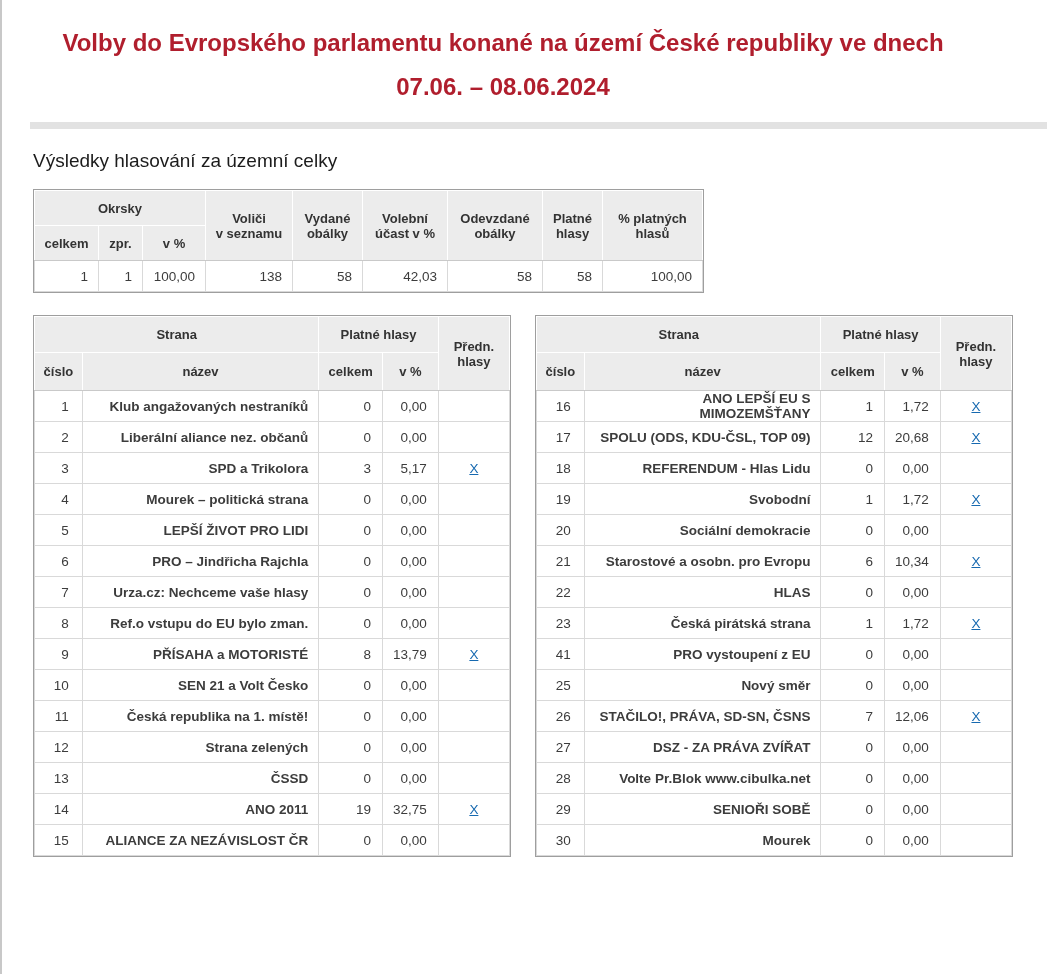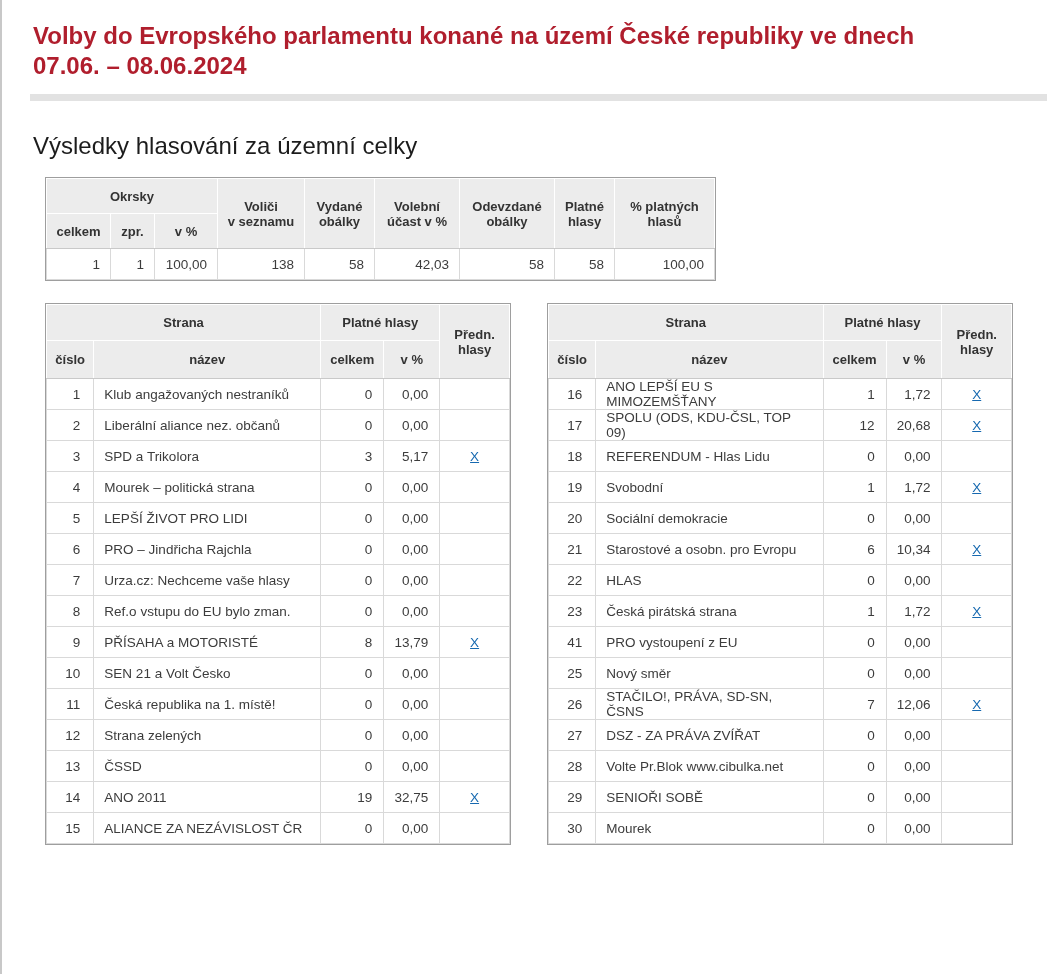--- a/index.html
+++ b/index.html
@@ -16,48 +16,48 @@
     position: absolute;
     left: 0; top: 0;
     width: 2px; height: 974px;
     background: #c8c8c8;
   }
   .content { padding: 0 34px 0 33px; }
 
   h1.page-title {
     margin: 21px 40px 0 0;
     font-size: 24px;
-    line-height: 30px;
+    line-height: 44px;
     font-weight: bold;
     color: #b01e2d;
     max-width: 960px;
+    text-align: center;
   }
   .divider {
     height: 7px;
     background: #e2e2e2;
     margin: 13px -34px 0 -3px;
   }
   h2.page-subtitle {
-    margin: 31px 0 0 0;
-    font-size: 24px;
+    margin: 21px 0 0 0;
+    font-size: 19px;
     font-weight: normal;
     color: #1c1c1c;
   }
   p.region-line {
     margin: 27px 0 0 0;
     font-size: 15px;
     color: #2a2a2a;
   }
 
   
   .tbl-frame {
     border: 1px solid #9e9e9e;
     display: inline-block;
     background: #fff;
-    margin-left: 12px;
   }
   table { border-collapse: collapse; table-layout: fixed; }
   th {
     background: #ececec;
     border: 1px solid #ffffff;
     font-size: 13px;
     font-weight: bold;
     color: #333333;
     text-align: center;
     vertical-align: middle;
@@ -78,21 +78,21 @@
   .summary-table { margin-top: 17px; }
   .summary-table th { height: 26px; }
   .summary-table td { text-align: right; }
   .prewrap { white-space: pre-line; }
 
   
   .party-wrap { display: flex; gap: 24px; margin-top: 18px; }
   .party-table thead tr:first-child th { height: 27px; }
   .party-table thead tr.last-head th { height: 29px; }
   .party-table td.cell-number { text-align: right; padding-right: 13px; }
-  .party-table td.cell-name { text-align: left; }
+  .party-table td.cell-name { text-align: right; font-weight: bold; }
   .party-table td.cell-votes, .party-table td.cell-pct { text-align: right; padding-right: 11px; }
   .party-table td.cell-pref { text-align: center; }
   a.xlink {
     color: #1669b0;
     text-decoration: underline;
     font-size: 13.5px;
     cursor: pointer;
   }
 </style>
 </head>

